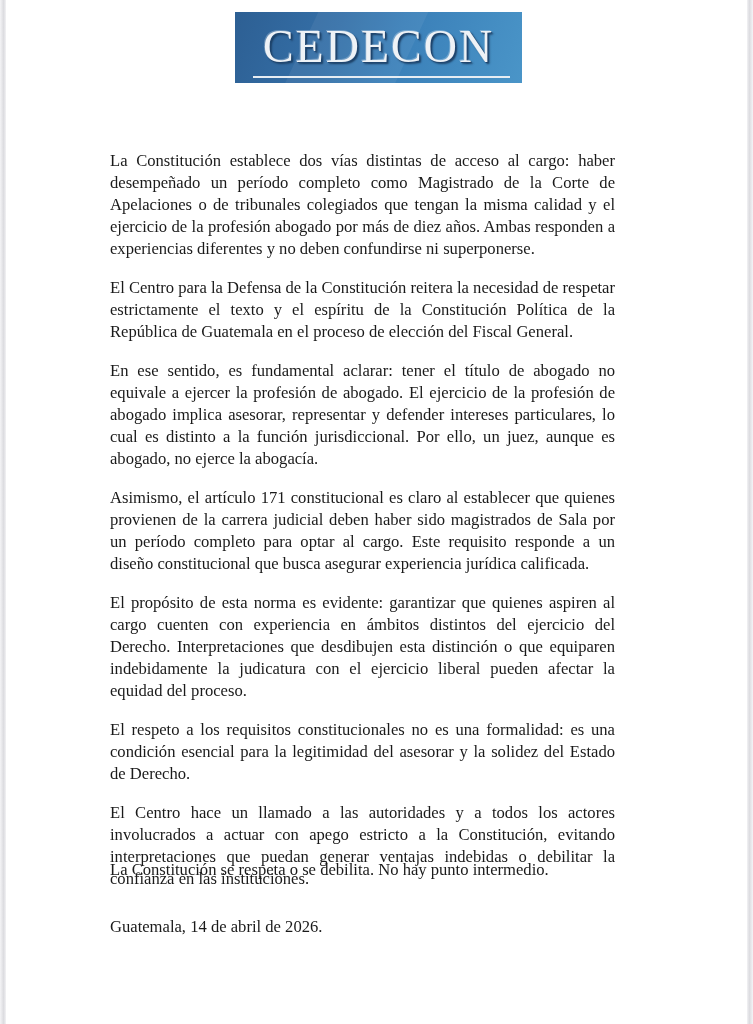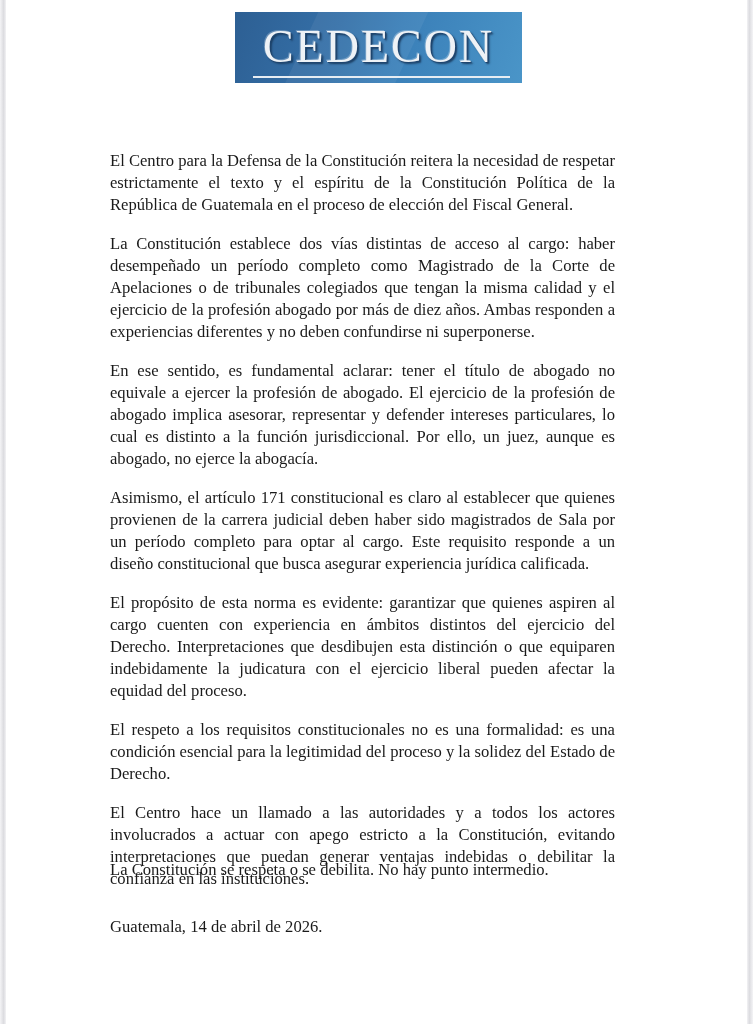--- a/index.html
+++ b/index.html
@@ -47,23 +47,23 @@
 <div class="edge-left"></div>
 <div class="edge-right"></div>
 
 <div class="logo">
   <div class="logo-title">CEDECON</div>
   <div class="logo-rule"></div>
   <div class="logo-sub">Centro para la Defensa de la Constitución</div>
 </div>
 
 <div class="body-text">
+  <p class="para">La Constitución establece dos vías distintas de acceso al cargo: haber desempeñado un período completo como Magistrado de la Corte de Apelaciones o de tribunales colegiados que tengan la misma calidad y el ejercicio de la profesión abogado por más de diez años. Ambas responden a experiencias diferentes y no deben confundirse ni superponerse.</p>
   <p class="para">El Centro para la Defensa de la Constitución reitera la necesidad de respetar estrictamente el texto y el espíritu de la Constitución Política de la República de Guatemala en el proceso de elección del Fiscal General.</p>
-  <p class="para">La Constitución establece dos vías distintas de acceso al cargo: haber desempeñado un período completo como Magistrado de la Corte de Apelaciones o de tribunales colegiados que tengan la misma calidad y el ejercicio de la profesión abogado por más de diez años. Ambas responden a experiencias diferentes y no deben confundirse ni superponerse.</p>
   <p class="para">En ese sentido, es fundamental aclarar: tener el título de abogado no equivale a ejercer la profesión de abogado. El ejercicio de la profesión de abogado implica asesorar, representar y defender intereses particulares, lo cual es distinto a la función jurisdiccional. Por ello, un juez, aunque es abogado, no ejerce la abogacía.</p>
   <p class="para">Asimismo, el artículo 171 constitucional es claro al establecer que quienes provienen de la carrera judicial deben haber sido magistrados de Sala por un período completo para optar al cargo. Este requisito responde a un diseño constitucional que busca asegurar experiencia jurídica calificada.</p>
   <p class="para">El propósito de esta norma es evidente: garantizar que quienes aspiren al cargo cuenten con experiencia en ámbitos distintos del ejercicio del Derecho. Interpretaciones que desdibujen esta distinción o que equiparen indebidamente la judicatura con el ejercicio liberal pueden afectar la equidad del proceso.</p>
-  <p class="para">El respeto a los requisitos constitucionales no es una formalidad: es una condición esencial para la legitimidad del proceso y la solidez del Estado de Derecho.</p>
+  <p class="para">El respeto a los requisitos constitucionales no es una formalidad: es una condición esencial para la legitimidad del asesorar y la solidez del Estado de Derecho.</p>
   <p class="para">El Centro hace un llamado a las autoridades y a todos los actores involucrados a actuar con apego estricto a la Constitución, evitando interpretaciones que puedan generar ventajas indebidas o debilitar la confianza en las instituciones.</p>
 </div>
 
 <p class="closing">La Constitución se respeta o se debilita. No hay punto intermedio.</p>
 <p class="date">Guatemala, 14 de abril de 2026.</p>
 
 </body></html>

